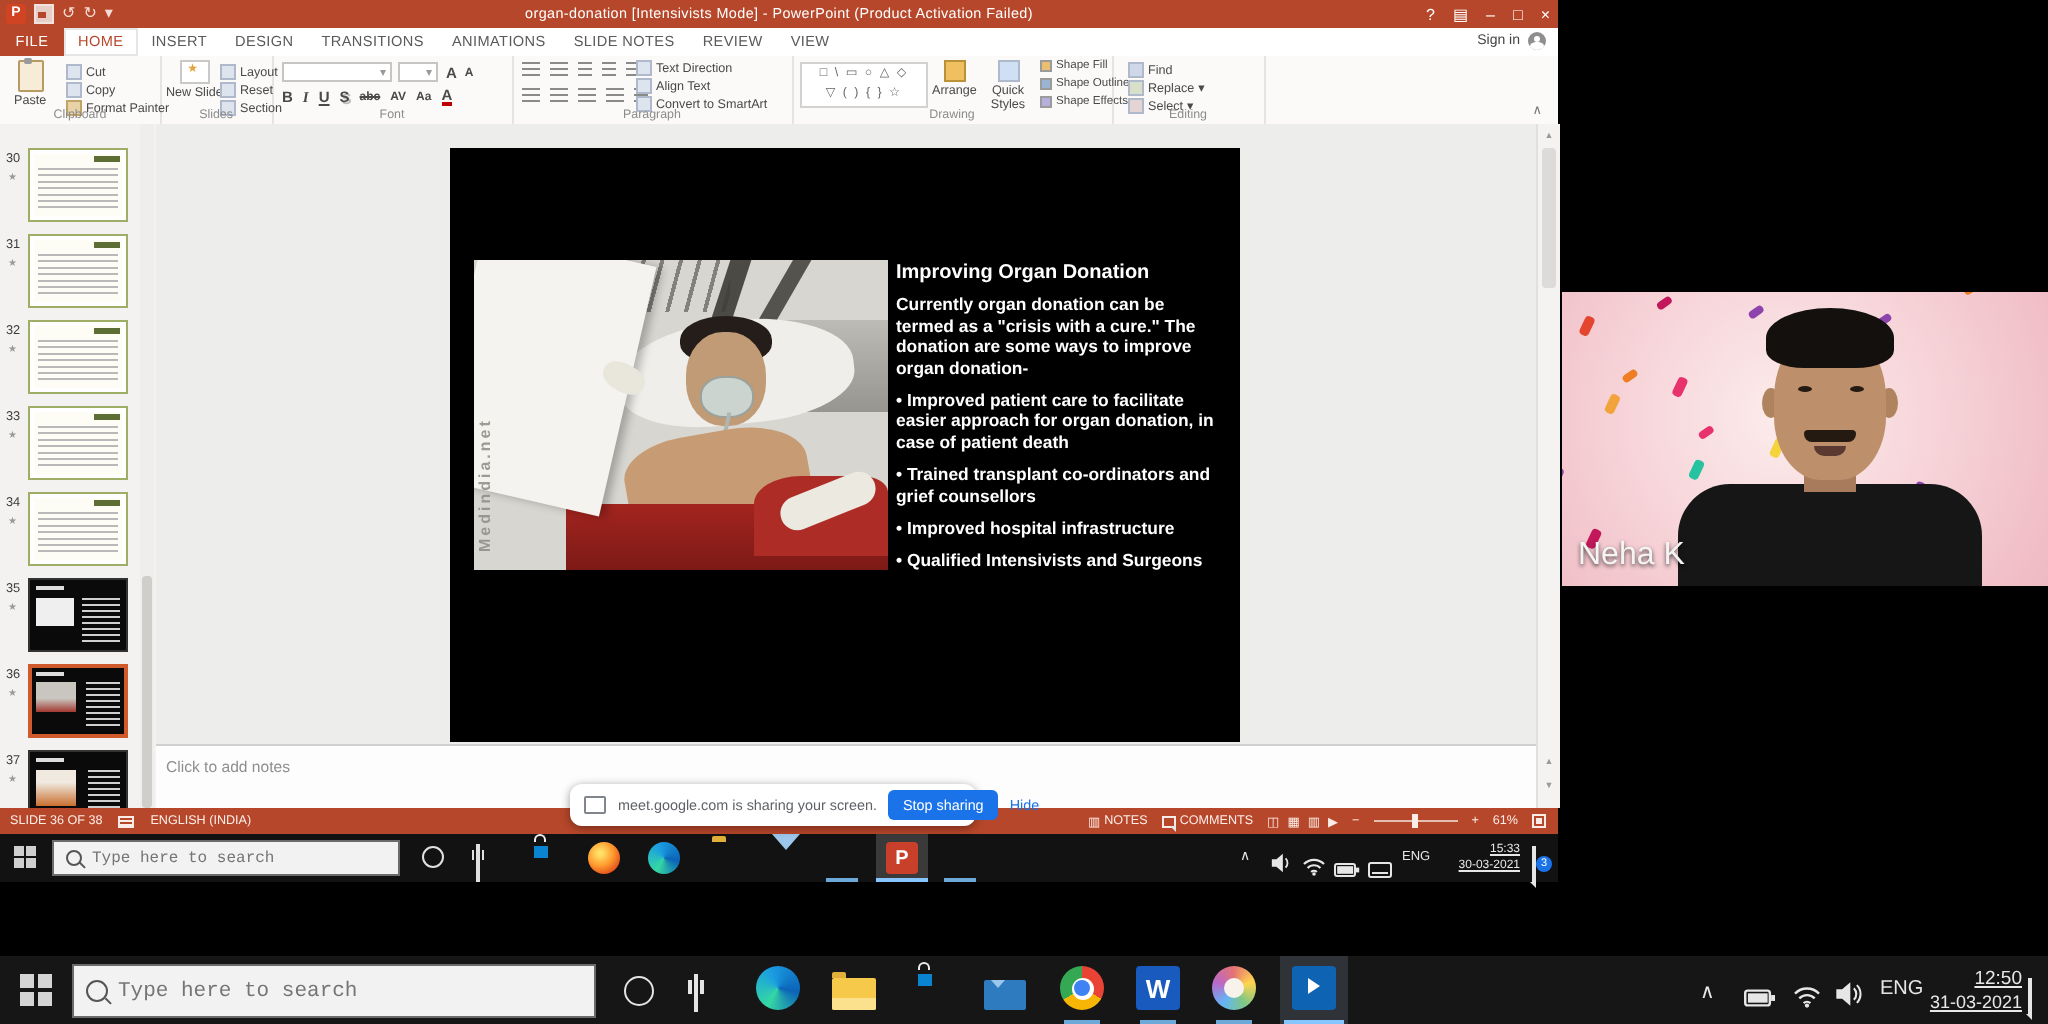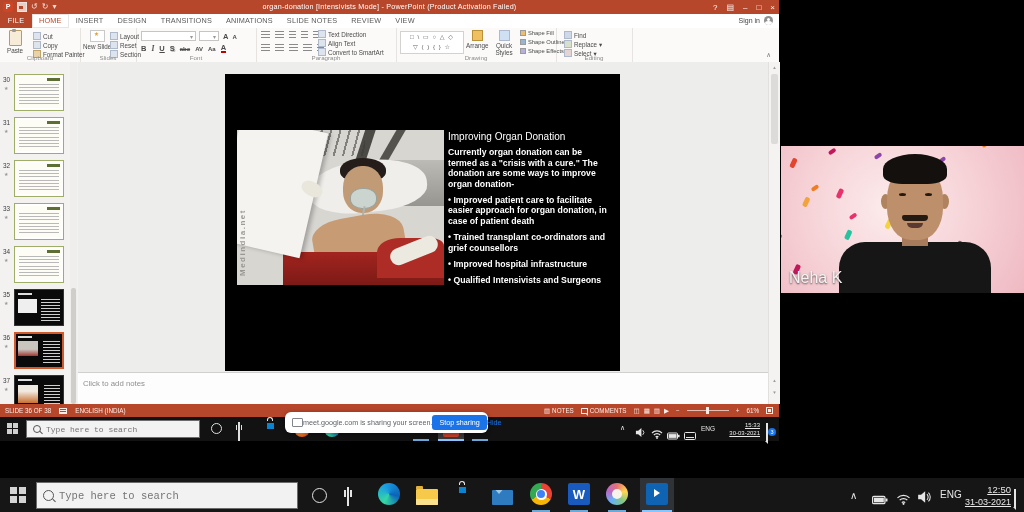--- a/index.html
+++ b/index.html
@@ -77,21 +77,21 @@
 
   
   #edit-area{left:78px;top:62px;width:690px;height:310px;background:#ededec;}
   #main-scroll{left:768px;top:62px;width:11px;height:342px;background:#f4f3f2;border-left:1px solid #e2e0de;color:#9a9a9a;}
   .sarrow{position:absolute;left:0;width:11px;text-align:center;font-size:4.5px;}
 
   
   #slide{left:225px;top:74px;width:395px;height:297px;background:#000;color:#fff;}
   #slide-title{left:16px;top:12px;font-size:17px;font-weight:bold;letter-spacing:.2px;}
   #slide-text{left:223px;top:58px;width:164px;font-size:8.7px;font-weight:bold;line-height:10.4px;}
-  #slide-heading{font-size:10px;font-weight:normal;margin-bottom:5px;}
+  #slide-heading{font-size:10px;font-weight:bold;margin-bottom:5px;}
   .bullet{margin-top:6px;}
   
   #photo{left:12px;top:56px;width:207px;height:155px;background:#d8d6d1;overflow:hidden;}
   .ph{position:absolute;}
   #ph-rail1{left:120px;top:-6px;width:10px;height:64px;background:#4c4a45;transform:rotate(18deg);}
   #ph-rail2{left:148px;top:-8px;width:8px;height:58px;background:#55534d;transform:rotate(30deg);}
   #ph-cables{left:58px;top:0;width:70px;height:26px;background:repeating-linear-gradient(105deg,transparent 0 7px,#3c3b38 7px 9px);opacity:.55;}
   #ph-bedframe{left:150px;top:30px;width:57px;height:46px;background:linear-gradient(#bdbbb5,#979590);}
   #ph-pillow{left:72px;top:30px;width:118px;height:52px;background:#efeeea;border-radius:55% 55% 45% 45%;transform:rotate(-6deg);}
   #ph-hair{left:103px;top:28px;width:46px;height:24px;background:#241d19;border-radius:50% 50% 42% 42%;}
@@ -159,21 +159,21 @@
   .icon-movies::before{content:"";position:absolute;left:38%;top:28%;width:0;height:0;border-top:4px solid transparent;border-bottom:4px solid transparent;border-left:6px solid #fff;}
   .underline{position:absolute;height:2px;background:#6ca9d8;bottom:0;}
   .activeapp{position:absolute;top:0;height:24px;background:#3a3a3a;}
   .trayglyph{color:#e6e6e6;}
   .clock{color:#e8e8e8;text-align:right;line-height:1.25;text-decoration:underline;}
   .notif{width:10px;height:10px;border:1.1px solid #e6e6e6;box-sizing:border-box;position:relative;}
   .notif::before{content:"";position:absolute;right:-1px;bottom:-3px;width:0;height:0;border-top:3px solid #e6e6e6;border-left:3px solid transparent;}
   .badge{position:absolute;background:#1a73e8;color:#fff;border-radius:50%;font-size:5.5px;width:8px;height:8px;text-align:center;line-height:8px;}
 
   
-  #meet-bar{left:285px;top:412px;width:203px;height:21px;background:#fff;border-radius:6px;box-shadow:0 1px 5px rgba(0,0,0,.4);display:flex;align-items:center;padding:0 7px;box-sizing:border-box;z-index:50;}
+  #meet-bar{left:285px;top:392px;width:203px;height:21px;background:#fff;border-radius:6px;box-shadow:0 1px 5px rgba(0,0,0,.4);display:flex;align-items:center;padding:0 7px;gap:6px;box-sizing:border-box;z-index:50;}
   .cast-ic{width:9px;height:7px;border:1.2px solid #80868b;border-radius:1px;flex:none;}
   #meet-msg{font-size:7.2px;color:#5f6368;white-space:nowrap;}
   #meet-stop{background:#1a73e8;color:#fff;font-size:7.2px;border:none;border-radius:3px;padding:3px 7px;font-family:"Liberation Sans",sans-serif;white-space:nowrap;}
   #meet-hide{font-size:7.2px;color:#1a73e8;white-space:nowrap;}
 
   
   #video-tile{left:781px;top:146px;width:243px;height:147px;background:radial-gradient(circle at 45% 42%,#fcecec 0%,#f7d6da 45%,#efb9c2 100%);overflow:hidden;}
   .conf{position:absolute;border-radius:2px;}
   #conf1{left:10px;top:12px;width:5px;height:10px;background:#e3452f;transform:rotate(25deg);
     box-shadow:28px 30px #f2a33c,55px 8px #e8326e,80px 42px #27c2a0,112px 15px #f5d33c,150px 35px #e3452f,185px 5px #8e44ad,205px 48px #ef7d24,222px 20px #e8326e,18px 75px #8e44ad,48px 95px #c2185b,75px 115px #ef7d24,140px 100px #e8326e,175px 85px #f2a33c,200px 110px #e3452f,30px 118px #27c2a0,95px 80px #f5d33c,218px 78px #c2185b;}

